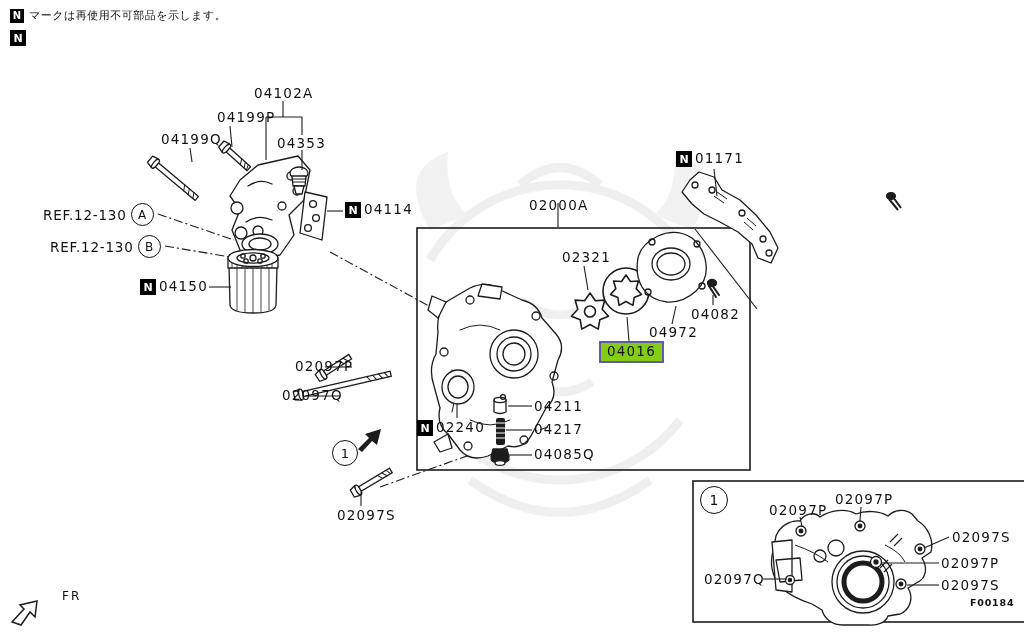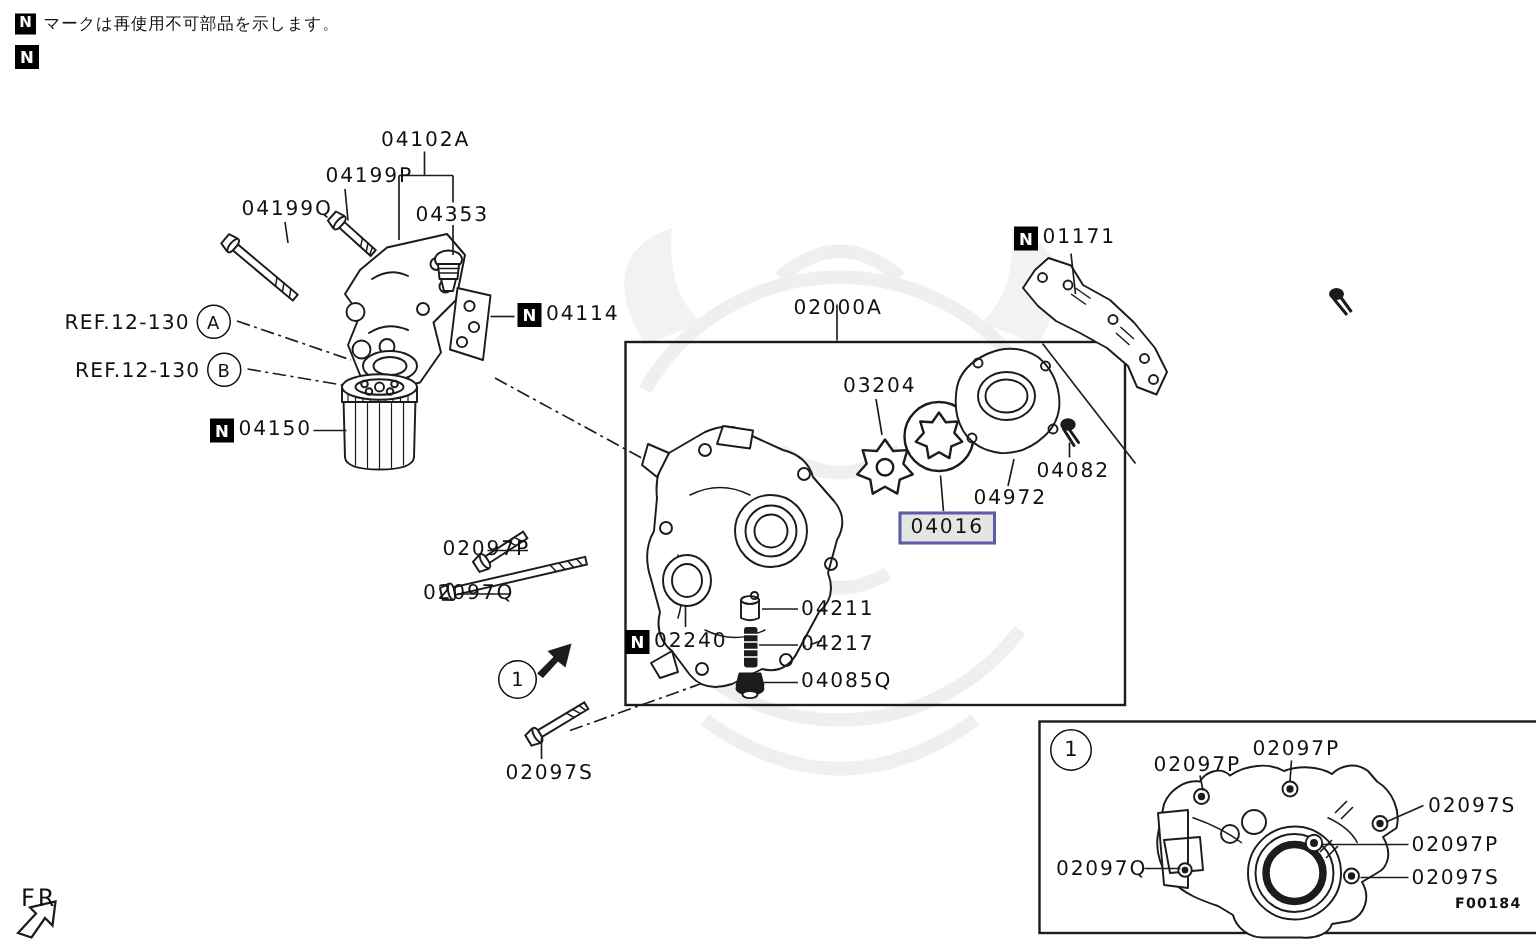--- a/index.html
+++ b/index.html
@@ -4,31 +4,31 @@
 <style>
   html,body{margin:0;padding:0;background:#fff;}
   .canvas{position:relative;width:1024px;height:634px;background:#fff;overflow:hidden;
           font-family:"DejaVu Sans","Liberation Sans",sans-serif;color:#111;}
   svg.art{position:absolute;left:0;top:0;}
   .plabel{position:absolute;font-size:13.5px;letter-spacing:1.2px;white-space:nowrap;line-height:1;}
   .badged{display:flex;align-items:center;gap:3px;}
   .nbadge{display:inline-flex;align-items:center;justify-content:center;width:16px;height:16px;
           background:#000;color:#fff;font-weight:bold;font-size:11px;letter-spacing:0;}
   .nbadge.sm{width:14px;height:14px;font-size:10px;}
-  .highlight{background:#e5e5e5;border:2px solid #5d5da6;padding:2px 6px;}
+  .highlight{background:#84cc16;border:2px solid #5d5da6;padding:2px 6px;}
   .refrow{position:absolute;display:flex;align-items:center;gap:4px;font-size:13.5px;letter-spacing:0.8px;}
   .cmark{display:inline-flex;align-items:center;justify-content:center;width:21px;height:21px;
          border:1.4px solid #111;border-radius:50%;font-size:12px;letter-spacing:0;flex:0 0 auto;}
   .callout{position:absolute;display:flex;align-items:center;justify-content:center;
            border:1.6px solid #111;border-radius:50%;background:#fff;}
   .note-row{position:absolute;display:flex;align-items:center;gap:5px;}
   .note-jp{font-size:11px;letter-spacing:0.5px;}
   .note-en{font-size:13px;letter-spacing:1.8px;}
   .figcode{position:absolute;font-size:9.5px;font-weight:bold;letter-spacing:0.8px;}
-  .frlabel{position:absolute;font-size:16px;letter-spacing:2px;}
+  .frlabel{position:absolute;font-size:12px;letter-spacing:2px;margin-left:48px;}
 </style>
 </head>
 <body>
 
 <div class="canvas">
 
 <svg class="art" width="1024" height="634" viewBox="0 0 1024 634">
 
   <g fill="none" stroke="#ececec" stroke-width="9" opacity="0.8">
     <path d="M430,260 A150,150 0 0 1 690,260"></path>
@@ -306,21 +306,21 @@
   <span>04150</span>
 </div>
 
 <div class="plabel" style="left:529px;top:199px">02000A</div>
 
 <div class="plabel badged" style="left:676px;top:151px">
   <span class="nbadge">N</span>
   <span>01171</span>
 </div>
 
-<div class="plabel" style="left:562px;top:251px">03204</div>
+<div class="plabel" style="left:562px;top:251px">02321</div>
 <div class="plabel" style="left:691px;top:308px">04082</div>
 <div class="plabel" style="left:649px;top:326px">04972</div>
 
 <div class="plabel highlight" style="left:599px;top:341px">04016</div>
 
 <div class="plabel" style="left:295px;top:360px">02097P</div>
 <div class="plabel" style="left:282px;top:389px">02097Q</div>
 
 <div class="plabel badged" style="left:417px;top:420px">
   <span class="nbadge">N</span>

